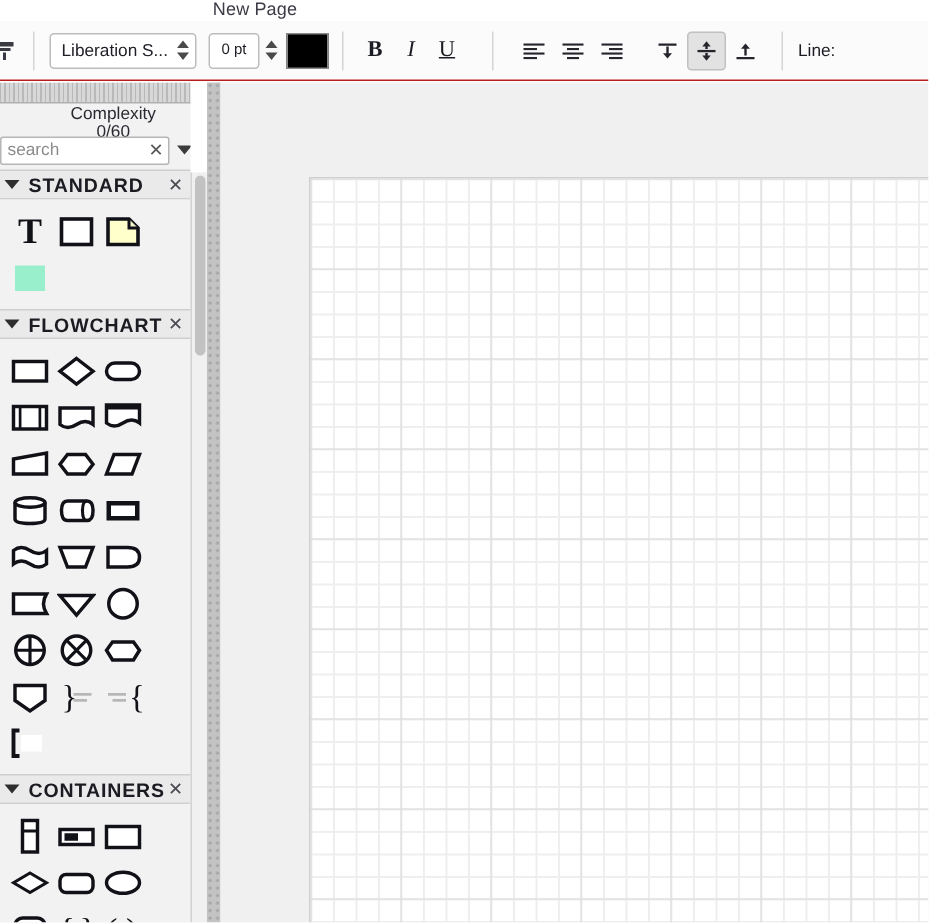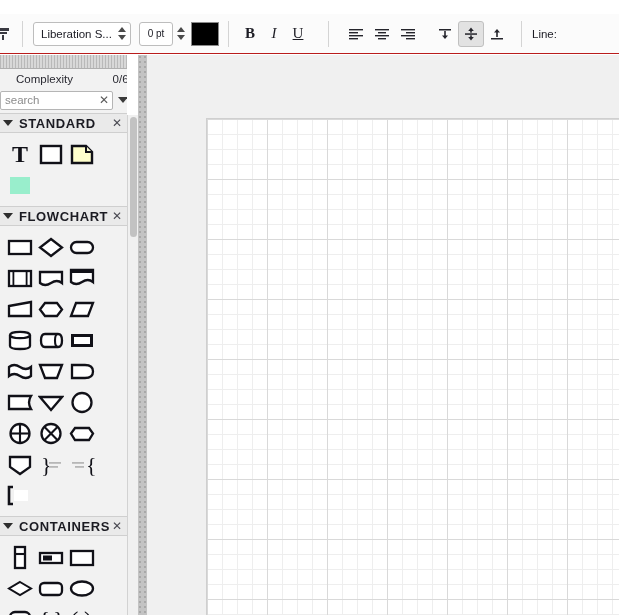--- a/index.html
+++ b/index.html
@@ -86,21 +86,21 @@
     background:#f2f2f2; overflow:hidden;
   }
   .complexity-bar {
     position:absolute; left:0; top:0; width:139px; height:14px;
     background:repeating-linear-gradient(90deg,#b9b9b9 0 1px,#d8d8d8 1px 3px);
     border-bottom:1px solid #b0b0b0;
   }
   .complexity-row {
     position:absolute; left:0; top:15px; width:139px; height:18px;
     display:flex; align-items:center; justify-content:space-between;
-    padding:0 4px 0 16px; font-size:11.5px; color:#2a2a32;
+    padding:0 4px 0 16px; font-size:11.5px; color:#2a2a32;flex-direction:column;
   }
   .search-row {
     position:absolute; left:0; top:34px; width:139px; height:22px;
     display:flex; align-items:center;
   }
   .search-box {
     width:113px; height:19px; background:#ffffff; border:1px solid #b5b5b5;
     border-radius:2px; display:flex; align-items:center; padding:0 3px 0 4px;
   }
   .search-box .ph { font-size:11.5px; color:#8c8c8c; flex:1 1 auto; }
@@ -170,20 +170,23 @@
       linear-gradient(to right, #eeeeee 1px, transparent 1px),
       linear-gradient(to bottom, #eeeeee 1px, transparent 1px);
     background-size: 60px 60px, 60px 60px, 15px 15px, 15px 15px;
   }
 </style>
 </head>
 <body>
 
 <div id="app">
 
+  <div class="titlebar">
+    <div class="title">New Page</div>
+  </div>
 
   <div class="toolbar">
 
     <div class="tb-icon-btn" style="margin-left:-6px;">
       <svg width="16" height="16" viewBox="0 0 16 16">
         <rect x="1" y="2" width="11" height="3" fill="#3a3a42"></rect>
         <rect x="3" y="6" width="7" height="2" fill="#3a3a42"></rect>
         <rect x="5" y="9" width="2" height="5" fill="#3a3a42"></rect>
       </svg>
     </div>

